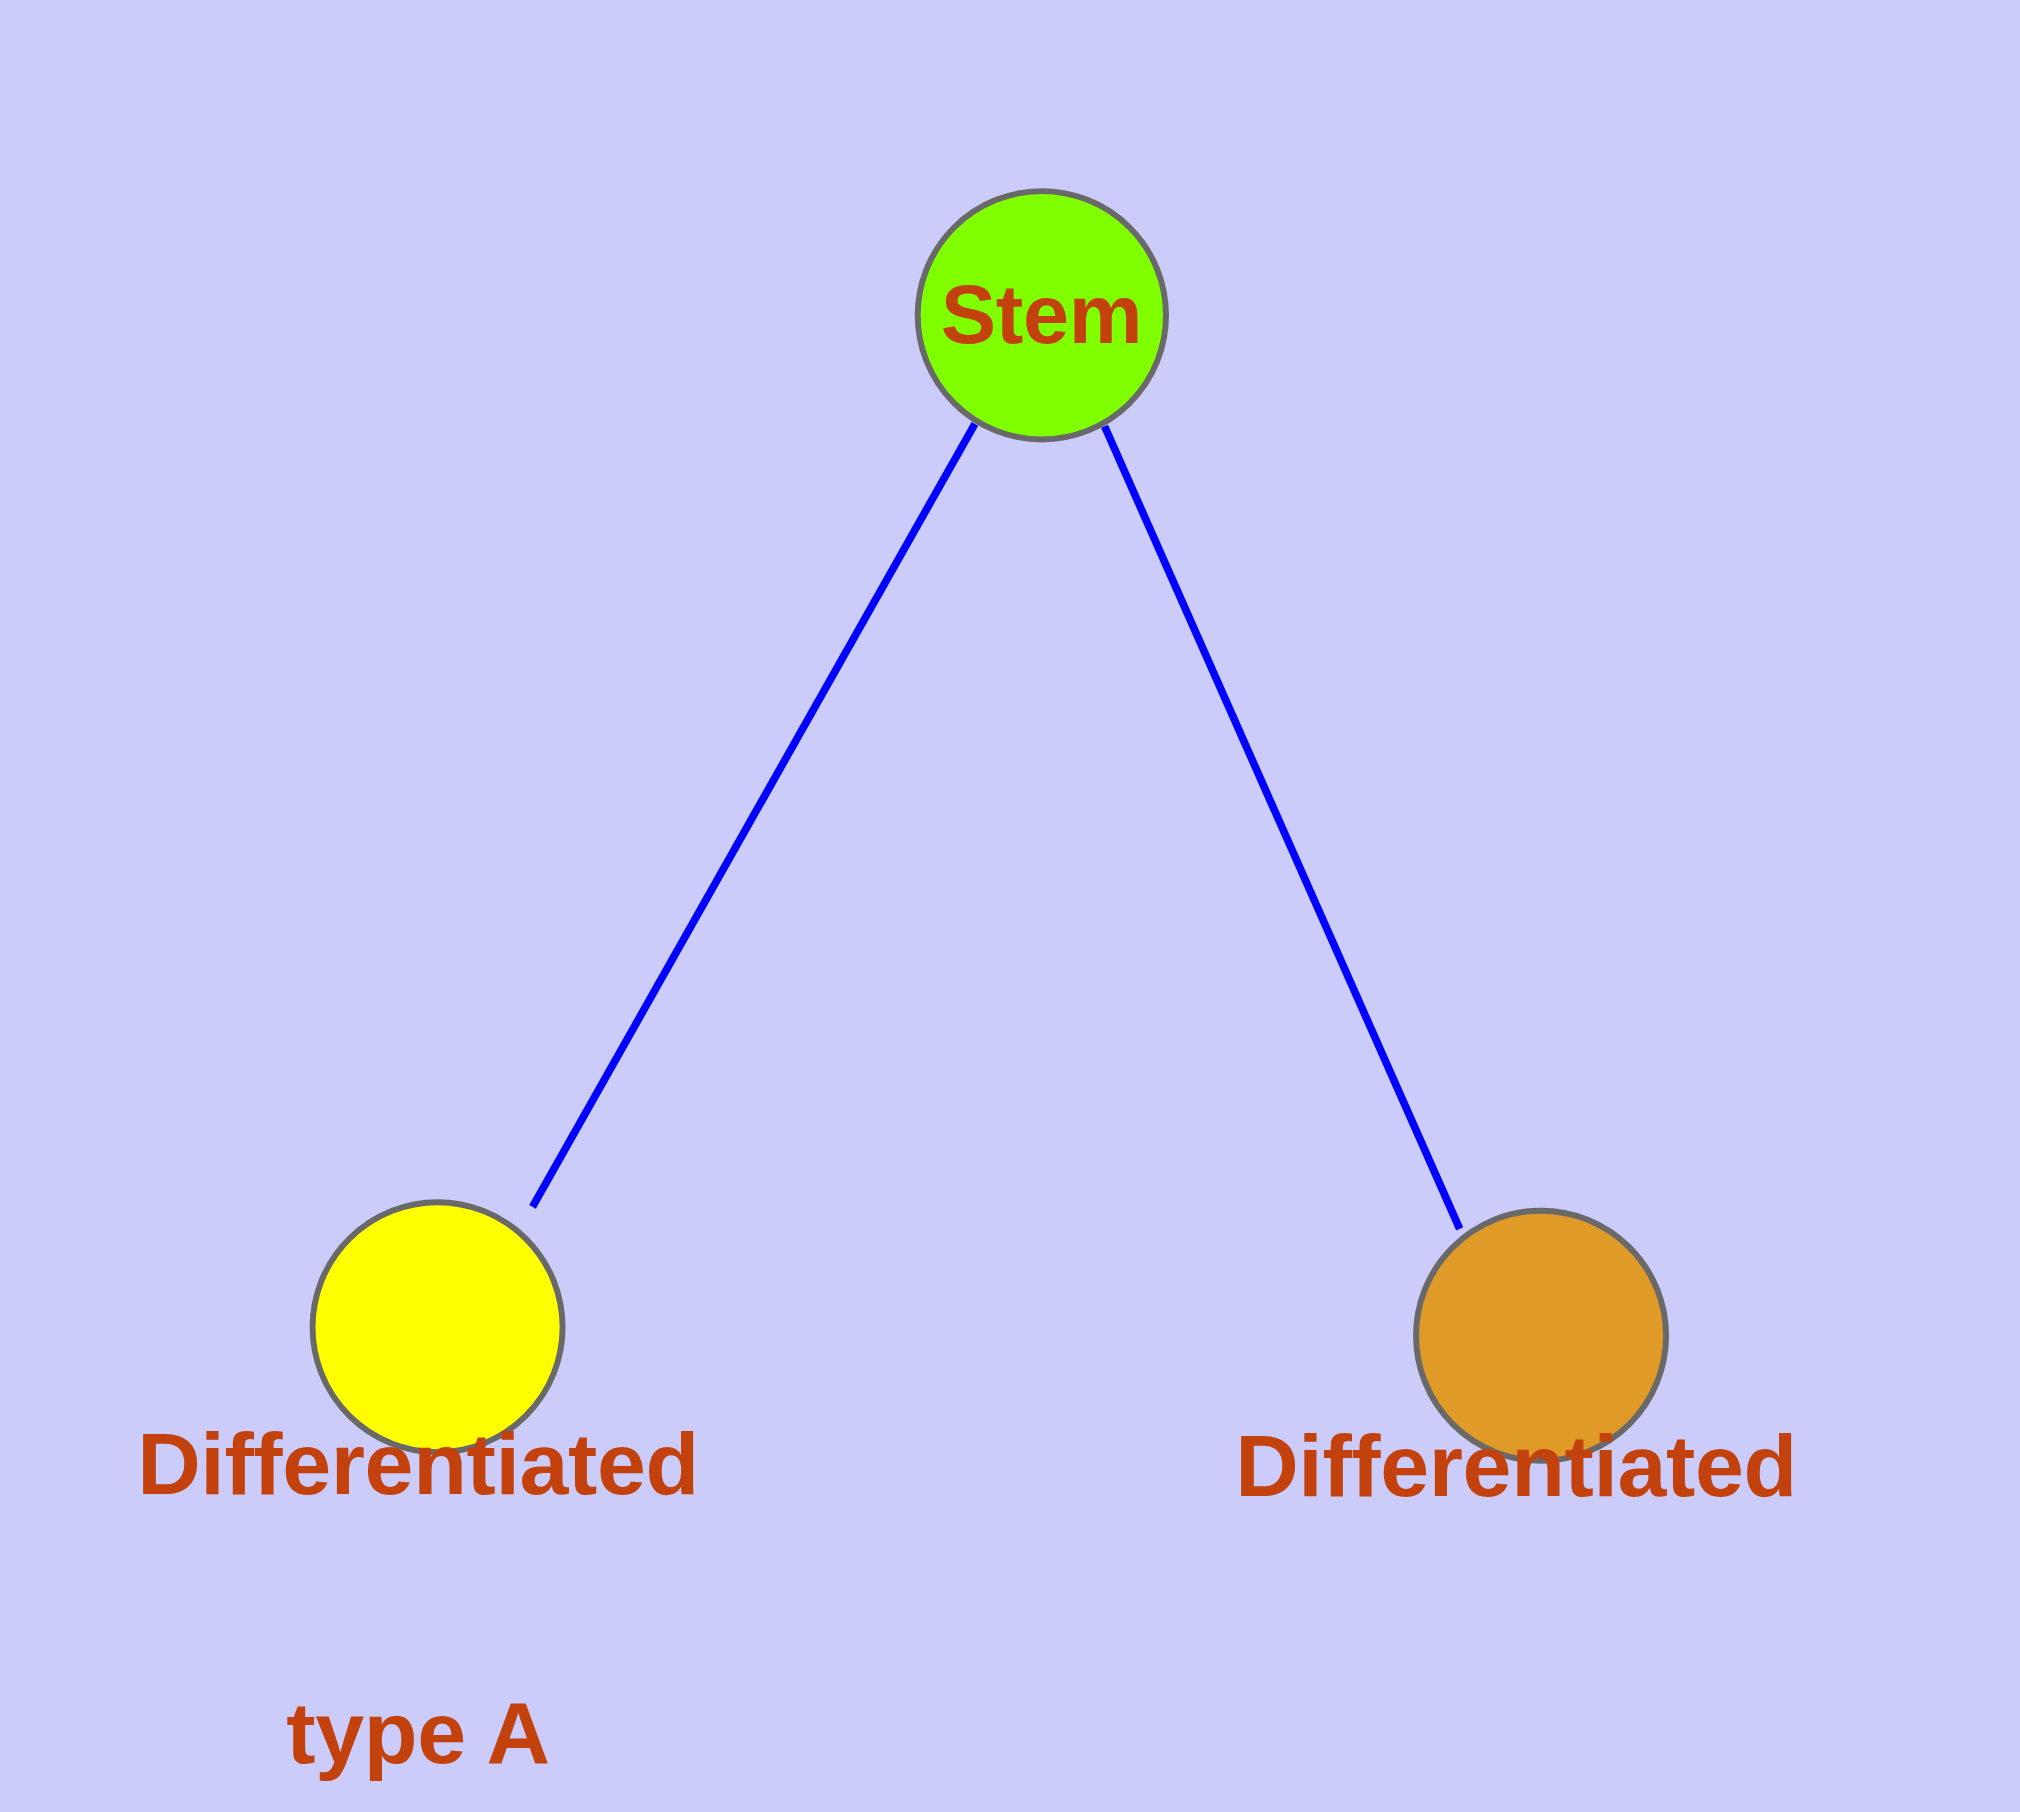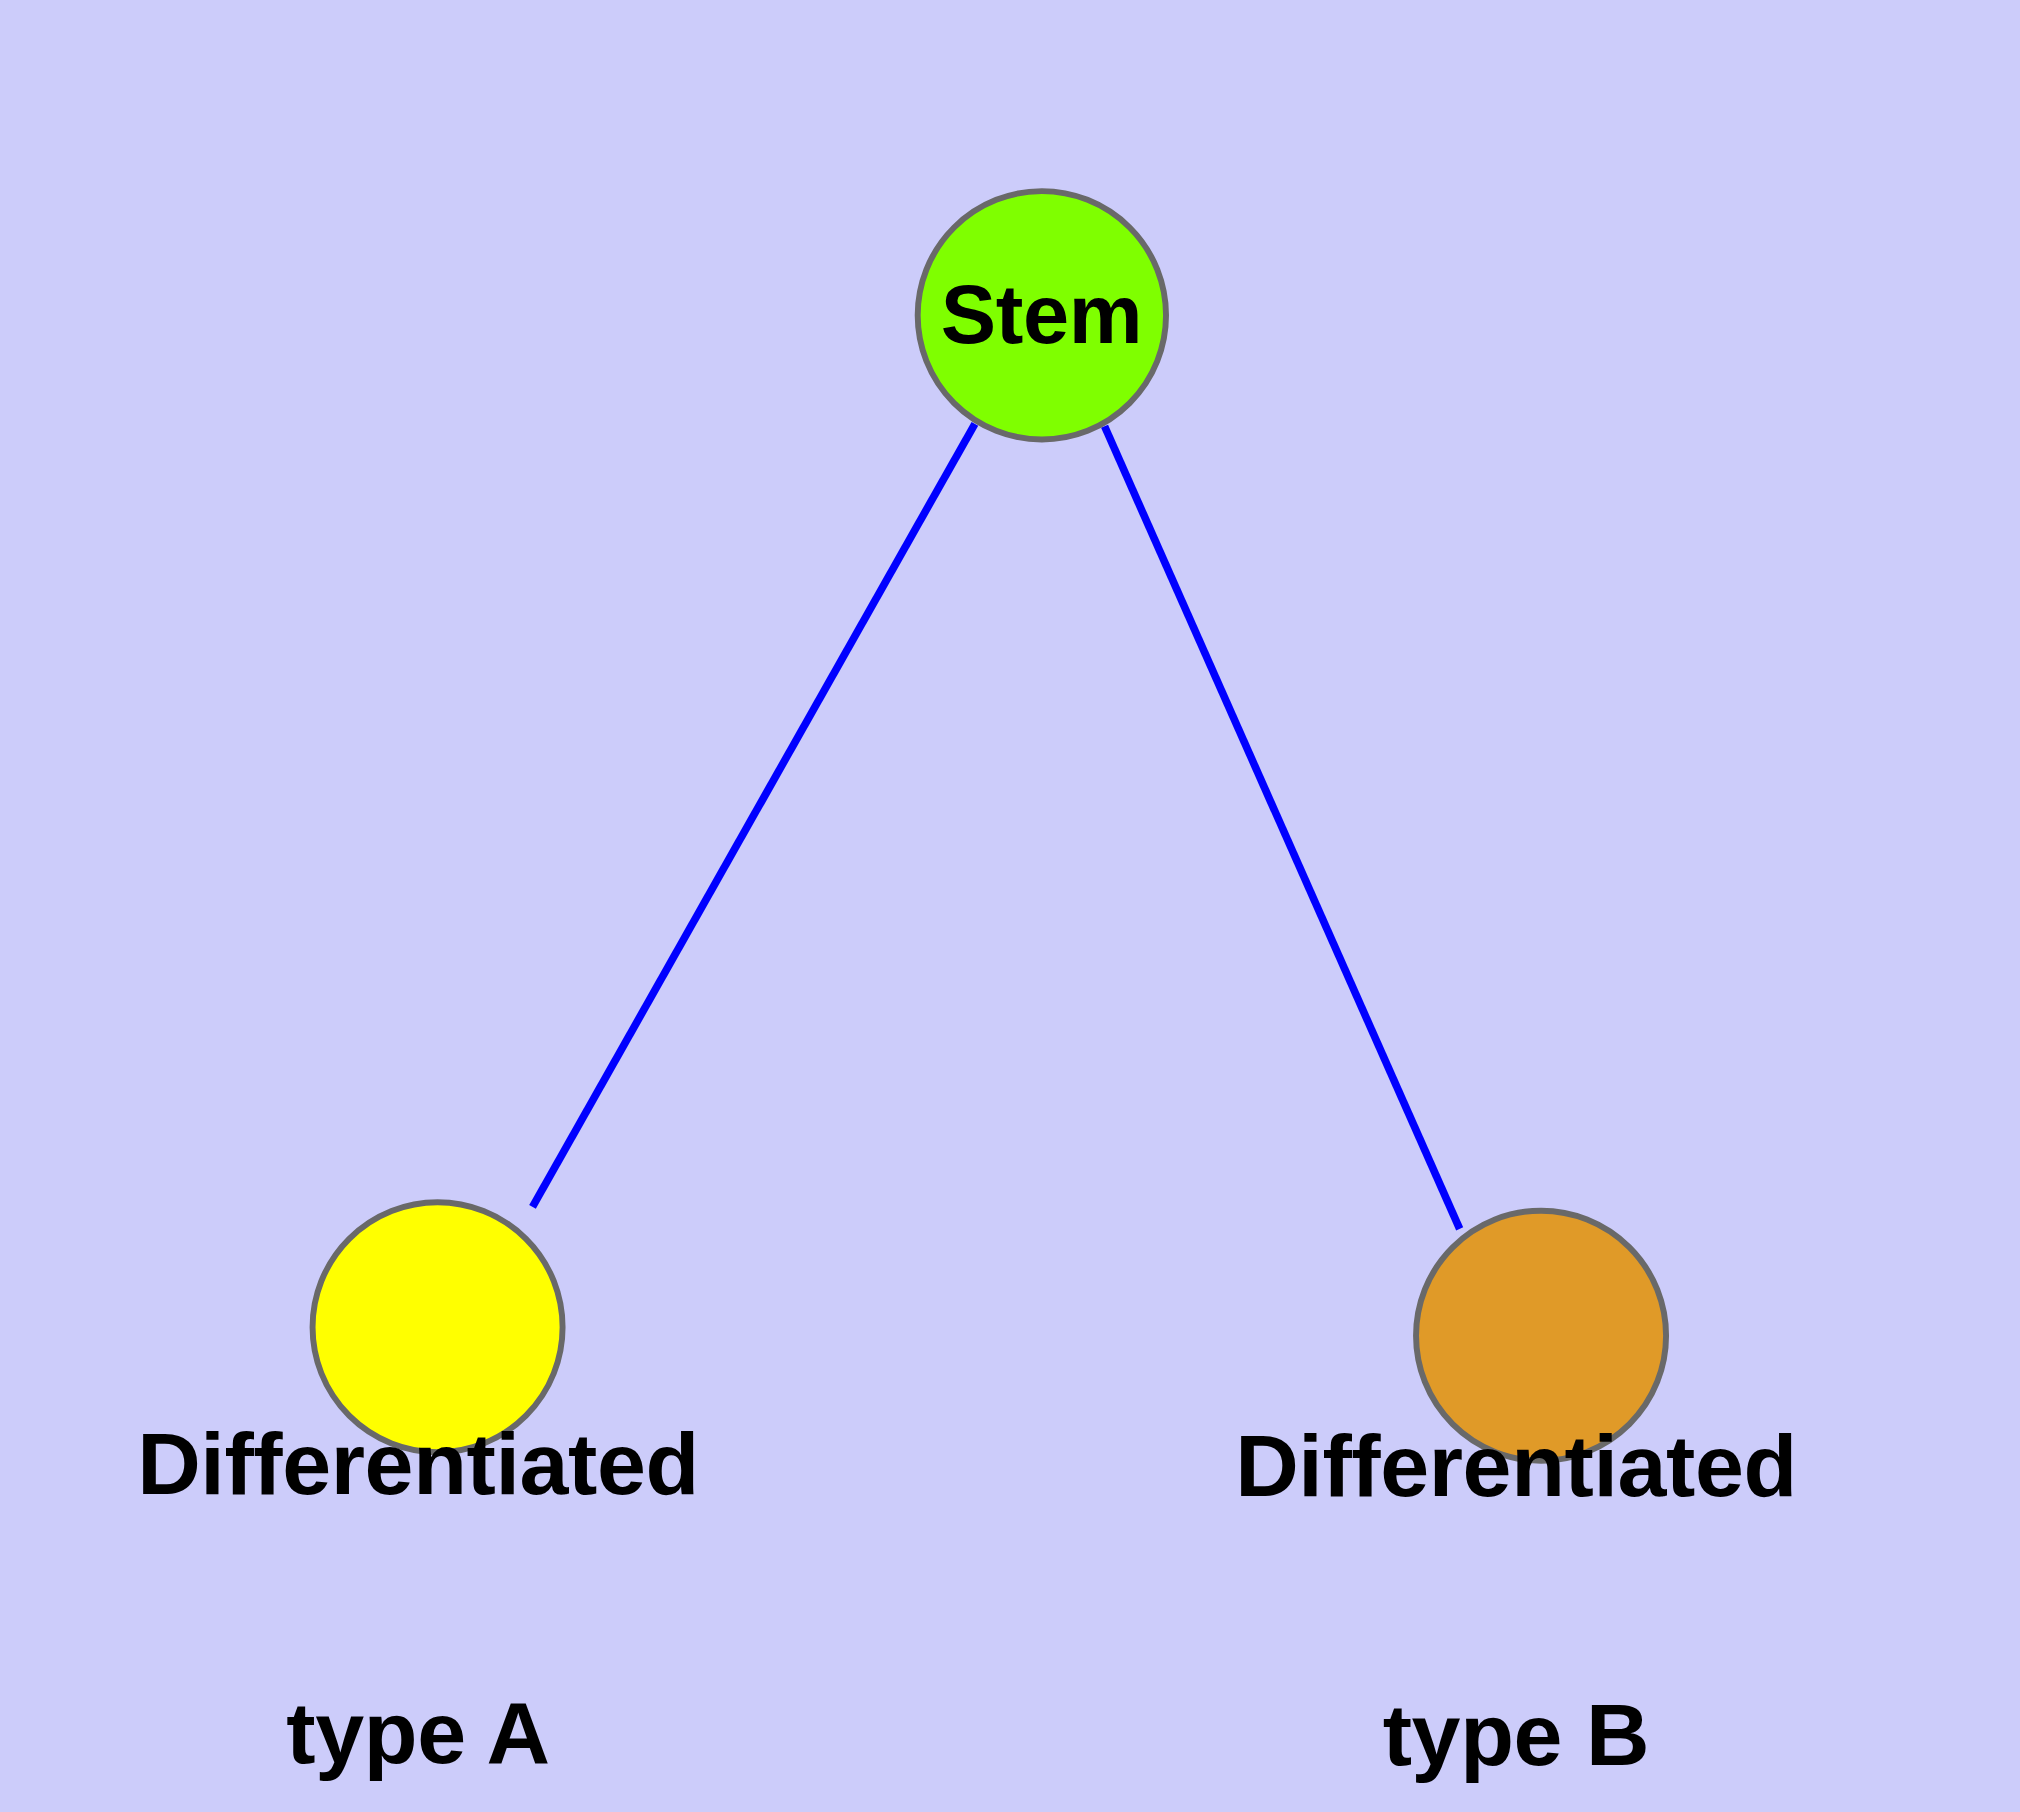--- a/index.html
+++ b/index.html
@@ -24,21 +24,21 @@
   }
   #graph-svg {
     position: absolute;
     left: 0;
     top: 0;
     width: 2021px;
     height: 1812px;
   }
   .node-label {
     position: absolute;
-    color: #000000;
+    color: #c2410c;
     font-weight: bold;
     text-align: center;
     line-height: 1.02;
     white-space: pre;
     letter-spacing: -0.4px;
     pointer-events: none;
   }
   .label-stem {
     font-size: 83px;
   }
@@ -67,17 +67,16 @@
 
   <div class="node-label label-stem" style="left: 0px; top: 0px; width: 509px; transform: translate(787px, 273px); font-size: 83px;">Stem</div>
 
   <div class="node-label label-diff" style="left: 0px; top: 0px; width: 848px; transform: translate(-6px, 1239px); font-size: 88px;">
     <div>Differentiated</div>
     <div>type A</div>
   </div>
 
   <div class="node-label label-diff" style="left: 0px; top: 0px; width: 848px; transform: translate(1092px, 1241px); font-size: 88px;">
     <div>Differentiated</div>
-    <div>type B</div>
   </div>
 
 </div>
 
 
 </body></html>

